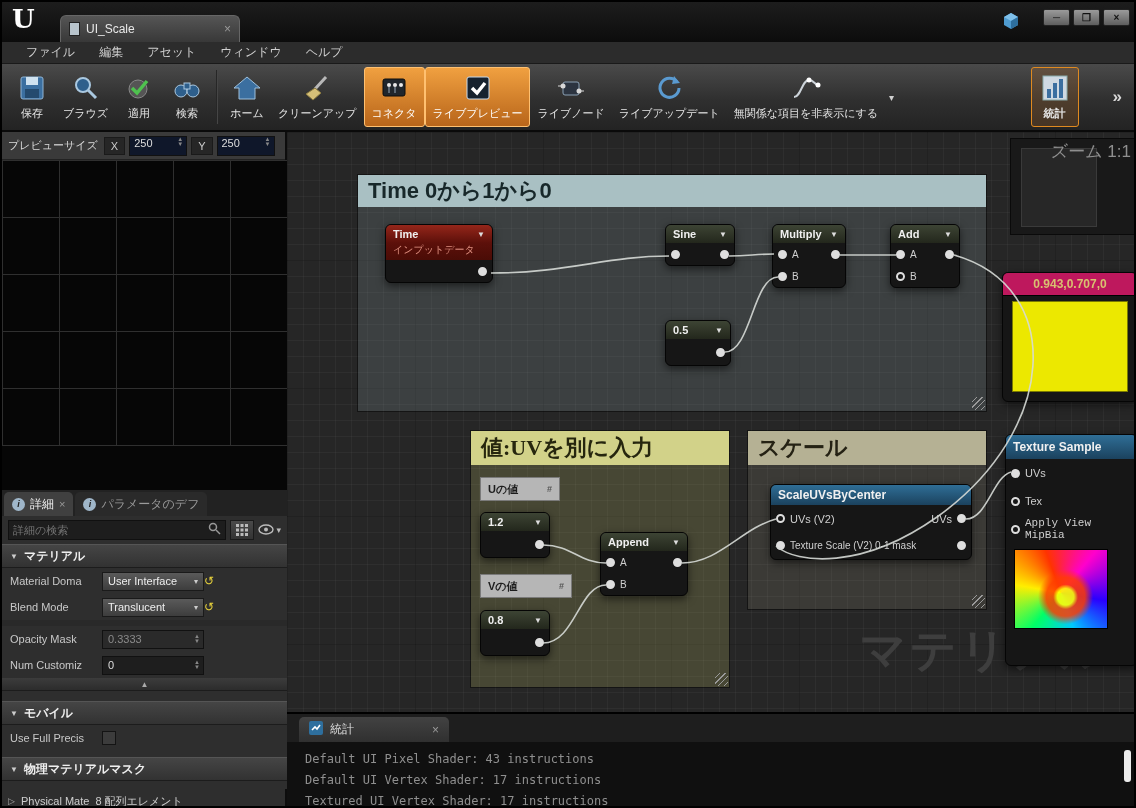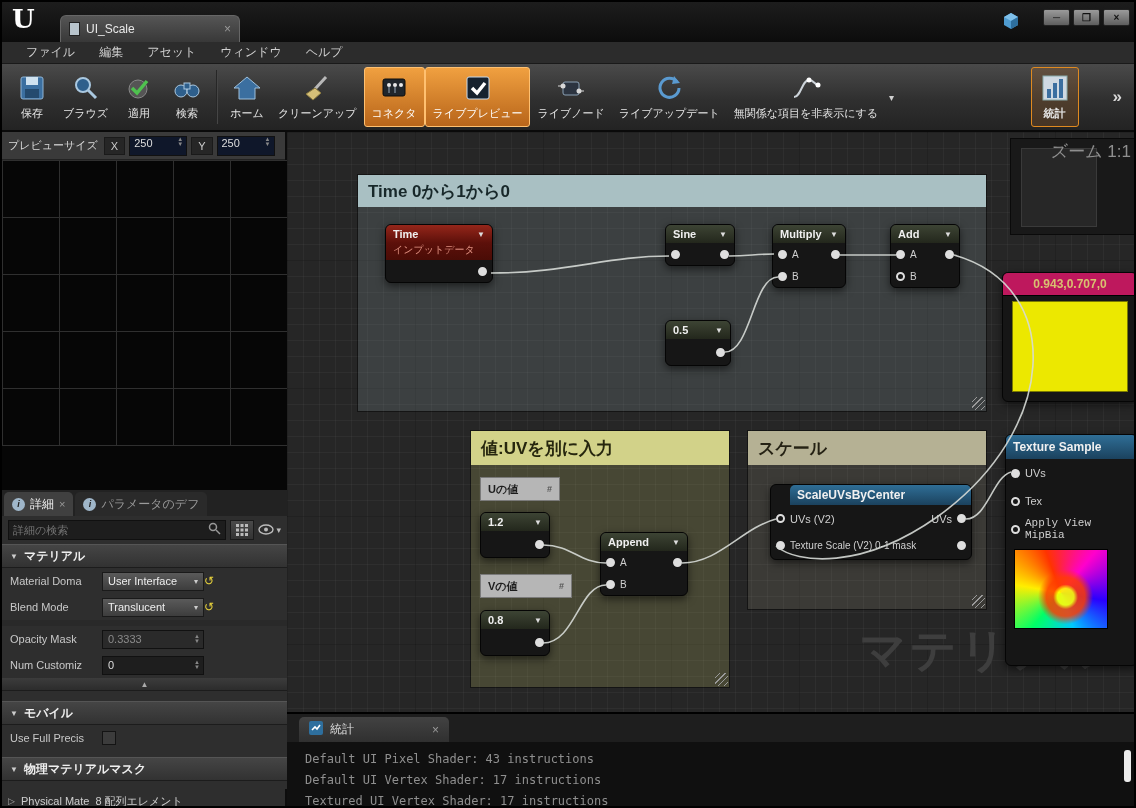--- a/index.html
+++ b/index.html
@@ -111,21 +111,21 @@
     background-color:#262626;
     background-image:
       linear-gradient(rgba(0,0,0,0.28) 1px, transparent 1px),
       linear-gradient(90deg, rgba(0,0,0,0.28) 1px, transparent 1px),
       linear-gradient(rgba(255,255,255,0.035) 1px, transparent 1px),
       linear-gradient(90deg, rgba(255,255,255,0.035) 1px, transparent 1px);
     background-size:128px 128px,128px 128px,16px 16px,16px 16px; }
   .wires { position:absolute; left:0; top:0; pointer-events:none; z-index:3; }
 
   .gcomment { position:absolute; border:1px solid rgba(0,0,0,0.45); z-index:1; }
-  .chead { height:32px; display:flex; align-items:center; padding:0 10px; font-size:17px; font-weight:bold; }
+  .chead { height:32px; display:flex; align-items:center; padding:0 10px; font-size:22px; font-weight:bold; }
   .cbody { position:absolute; left:0; right:0; top:32px; bottom:0; }
   .grip { position:absolute; right:1px; bottom:1px; width:13px; height:13px;
     background:repeating-linear-gradient(135deg, transparent 0 3px, #9a9a9a 3px 4px); }
   .cm-time .chead { background:#a9c0c3; color:#18282a; }
   .cm-time .cbody { background:rgba(160,185,190,0.18); }
   .cm-uv .chead { background:#d2d289; color:#26260e; height:34px; }
   .cm-uv .cbody { background:rgba(205,205,110,0.20); top:34px; }
   .cm-scale .chead { background:#b5b194; color:#252214; height:34px; }
   .cm-scale .cbody { background:rgba(175,170,145,0.16); top:34px; }
 
@@ -483,21 +483,21 @@
     <div class="zoom-label">ズーム 1:1</div>
     <div class="mini-preview">
       <div class="inner"></div>
     </div>
 
     <div class="gcomment cm-time" style="left:70px; top:42px; width:630px; height:238px;">
       <div class="chead">Time 0から1から0</div>
       <div class="cbody"></div>
       <div class="grip"></div>
     </div>
-    <div class="gcomment cm-uv" style="left:183px; top:298px; width:260px; height:258px;">
+    <div class="gcomment cm-uv" style="left:183px; top:298px; width:260px; height:258px;font-family:Liberation Serif, serif;">
       <div class="chead">値:UVを別に入力</div>
       <div class="cbody"></div>
       <div class="grip"></div>
     </div>
     <div class="gcomment cm-scale" style="left:460px; top:298px; width:240px; height:180px;">
       <div class="chead">スケール</div>
       <div class="cbody"></div>
       <div class="grip"></div>
     </div>
 
@@ -619,21 +619,21 @@
         <span>A</span>
         <span class="pin filled pin-r"></span>
       </div>
       <div class="grow">
         <span class="pin filled"></span>
         <span>B</span>
       </div>
     </div>
 
     <div class="gnode" style="left:483px; top:352px; width:202px;">
-      <div class="ghead hd-blue" style="font-size:12px;margin-left:19px;">
+      <div class="ghead hd-blue" style="font-size:12px;">
         <span>ScaleUVsByCenter</span>
       </div>
       <div class="grow" style="height:27px; font-size:11px;">
         <span class="pin"></span>
         <span>UVs (V2)</span>
         <span style="margin-left:auto;">UVs</span>
         <span class="pin filled"></span>
       </div>
       <div class="grow" style="height:27px;">
         <span class="pin filled"></span>

